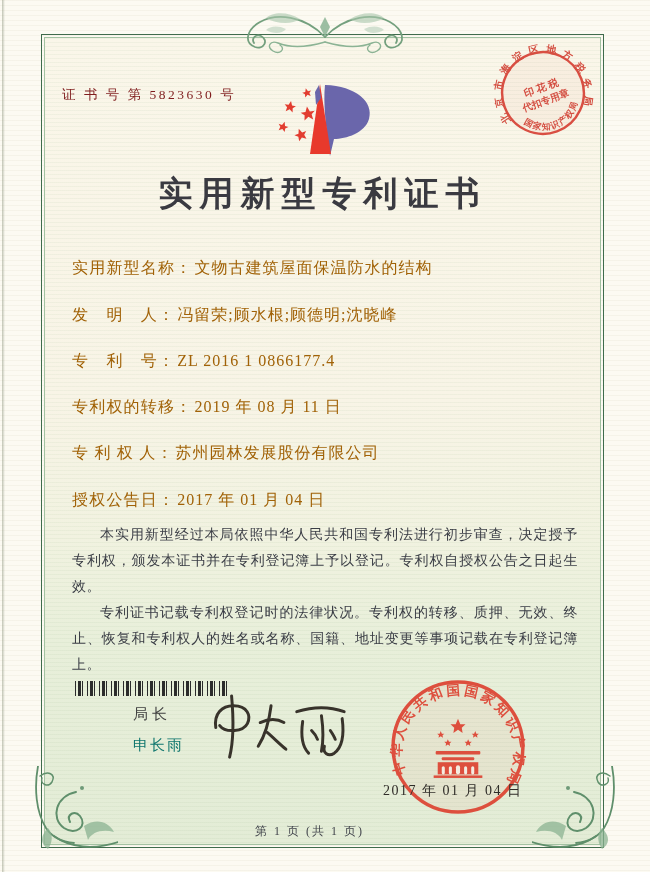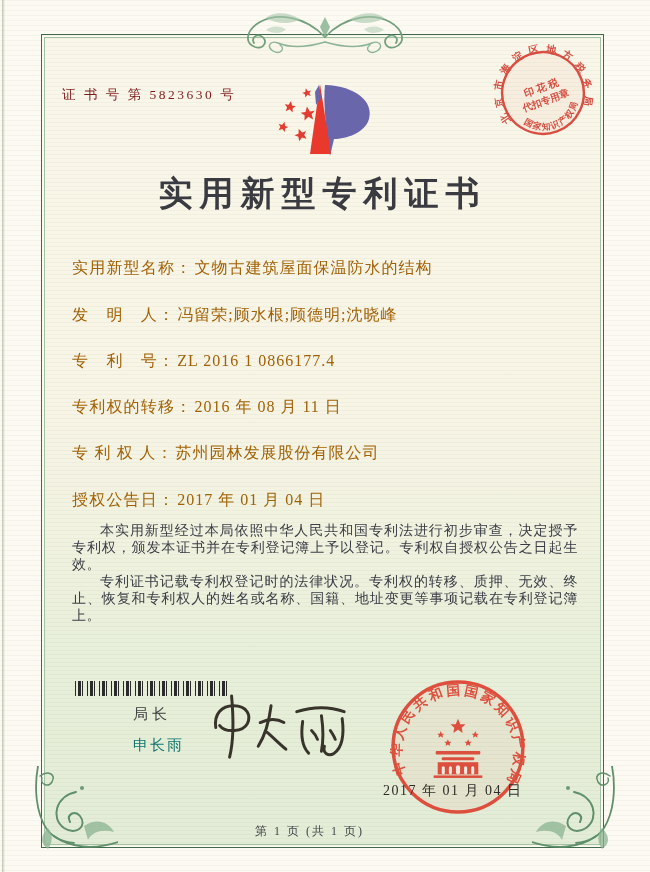--- a/index.html
+++ b/index.html
@@ -36,21 +36,21 @@
     left:41px; top:171px; width:563px; text-align:center;
     font-size:34px; font-weight:bold; letter-spacing:7px; color:#3a3a41;
   }
   .field-row { left:72px; font-size:16px; color:#a16207; white-space:nowrap; }
   .field-label { letter-spacing:1.2px; }
   .field-value { letter-spacing:1px; margin-left:2px; }
   .row-0 { top:258px; } .row-1 { top:305px; } .row-2 { top:351px; }
   .row-3 { top:397px; } .row-4 { top:443px; } .row-5 { top:490px; }
   .body-text {
     left:72px; top:522px; width:506px;
-    font-size:14px; line-height:17px; text-align:justify; color:#3a3d45;
+    font-size:14px; line-height:26px; text-align:justify; color:#3a3d45;
   }
   .body-text p { text-indent:2em; letter-spacing:.6px; }
   .barcode {
     left:75px; top:681px; width:153px; height:15px;
     background: repeating-linear-gradient(90deg,
       #2b2b2b 0 1.5px, transparent 1.5px 3px,
       #2b2b2b 3px 6px, transparent 6px 7.5px,
       #2b2b2b 7.5px 8.5px, transparent 8.5px 12px);
   }
   .director-title { left:133px; top:705px; font-size:15px; letter-spacing:4px; color:#404040; font-family:"Liberation Sans","DejaVu Sans",sans-serif;}
@@ -145,21 +145,21 @@
 <div class="abs field-row row-0">
   <span class="field-label">实用新型名称：</span><span class="field-value">文物古建筑屋面保温防水的结构</span>
 </div>
 <div class="abs field-row row-1">
   <span class="field-label">发　明　人：</span><span class="field-value">冯留荣;顾水根;顾德明;沈晓峰</span>
 </div>
 <div class="abs field-row row-2">
   <span class="field-label">专　利　号：</span><span class="field-value">ZL 2016 1 0866177.4</span>
 </div>
 <div class="abs field-row row-3">
-  <span class="field-label">专利权的转移：</span><span class="field-value">2016 年 08 月 11 日</span>
+  <span class="field-label">专利权的转移：</span><span class="field-value">2019 年 08 月 11 日</span>
 </div>
 <div class="abs field-row row-4">
   <span class="field-label">专 利 权 人：</span><span class="field-value">苏州园林发展股份有限公司</span>
 </div>
 <div class="abs field-row row-5">
   <span class="field-label">授权公告日：</span><span class="field-value">2017 年 01 月 04 日</span>
 </div>
 
 <div class="abs body-text">
   <p>本实用新型经过本局依照中华人民共和国专利法进行初步审查，决定授予专利权，颁发本证书并在专利登记簿上予以登记。专利权自授权公告之日起生效。</p>

